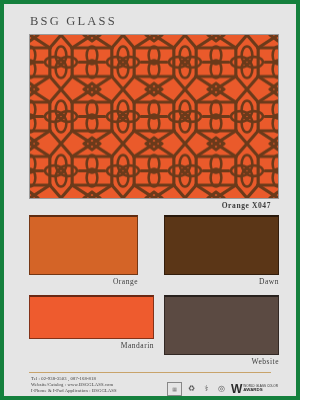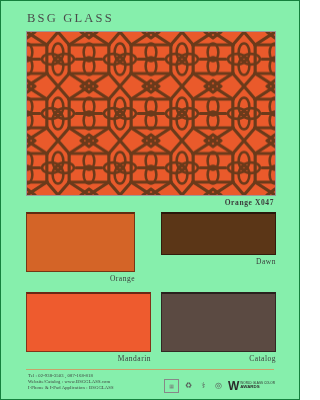--- a/index.html
+++ b/index.html
@@ -6,22 +6,22 @@
   body{
     width:300px;height:400px;
     background:#ffffff;
     font-family:"Liberation Serif", serif;
     overflow:hidden;
   }
   .page{
     position:relative;
     width:300px;height:400px;
     box-sizing:border-box;
-    border:1px solid #15803d;
-    background:#86efac;
+    border:4px solid #15803d;
+    background:#e5e5e5;
   }
   .brand{
     position:absolute;
     left:26px; top:10px;
     font-family:"Liberation Serif", serif;
     font-size:12.5px;
     letter-spacing:2.2px;
     color:#4a4a4a;
     white-space:nowrap;
   }
@@ -60,22 +60,22 @@
     position:absolute;
     right:0; top:100%;
     margin-top:2px;
     font-size:7.5px;
     color:#3b3b3b;
     letter-spacing:.5px;
     white-space:nowrap;
   }
 
   .sw-a{left:25px;  top:211px; width:109px; height:60px;}
-  .sw-b{left:160px; top:211px; width:115px; height:43px;}
-  .sw-c{left:25px;  top:291px; width:125px; height:60px;}
+  .sw-b{left:160px; top:211px; width:115px; height:60px;}
+  .sw-c{left:25px;  top:291px; width:125px; height:44px;}
   .sw-d{left:160px; top:291px; width:115px; height:60px;}
 
   .rule{
     position:absolute;
     left:25px; right:25px; top:368px;
     height:1px;
     background:#c8a36a;
   }
   .contact{
     position:absolute;
@@ -186,21 +186,21 @@
     <div class="cap">Dawn</div>
   </div>
 
   <div class="swatch sw-c">
     <div class="chip" style="background:#EE5B2E"></div>
     <div class="cap">Mandarin</div>
   </div>
 
   <div class="swatch sw-d">
     <div class="chip" style="background:#5B4A42"></div>
-    <div class="cap">Catalog</div>
+    <div class="cap">Website</div>
   </div>
 
   <div class="rule"></div>
 
   <div class="contact">
     <div>Tel : 02-938-3503 , 087-168-818</div>
     <div>Website/Catalog : www.BSGGLASS.com</div>
     <div>I-Phone &amp; I-Pad Application : BSGGLASS</div>
   </div>
 

